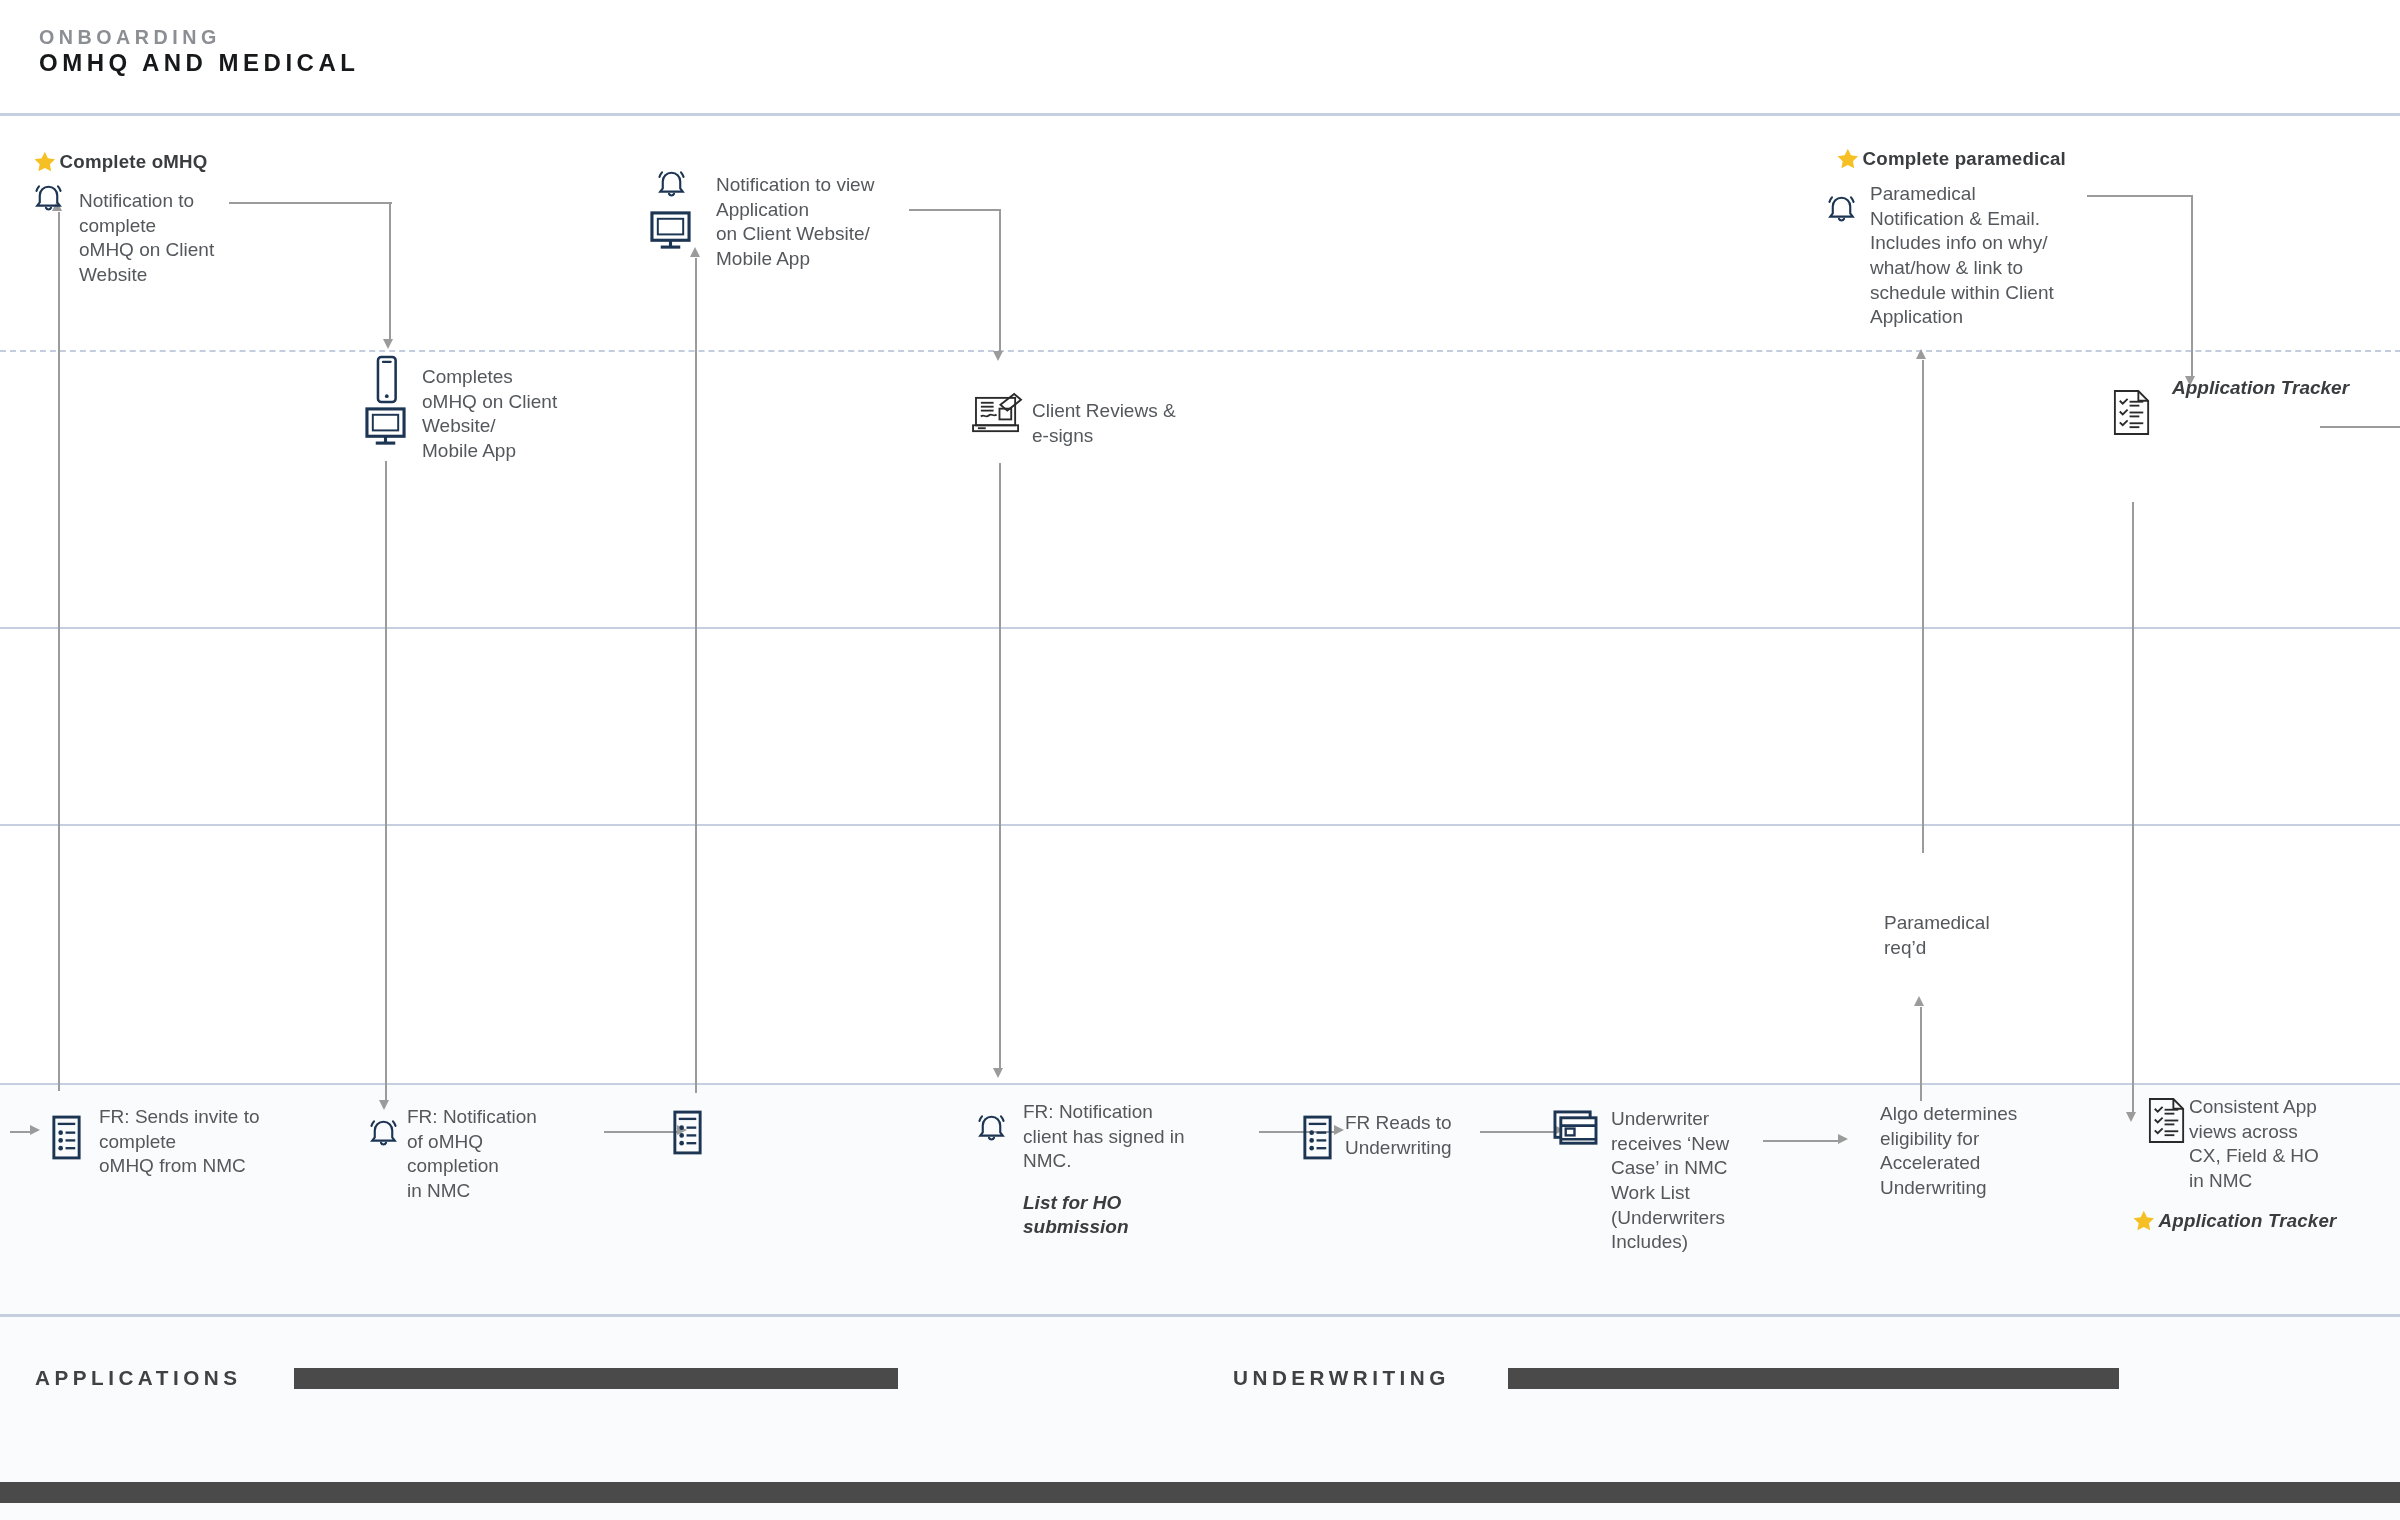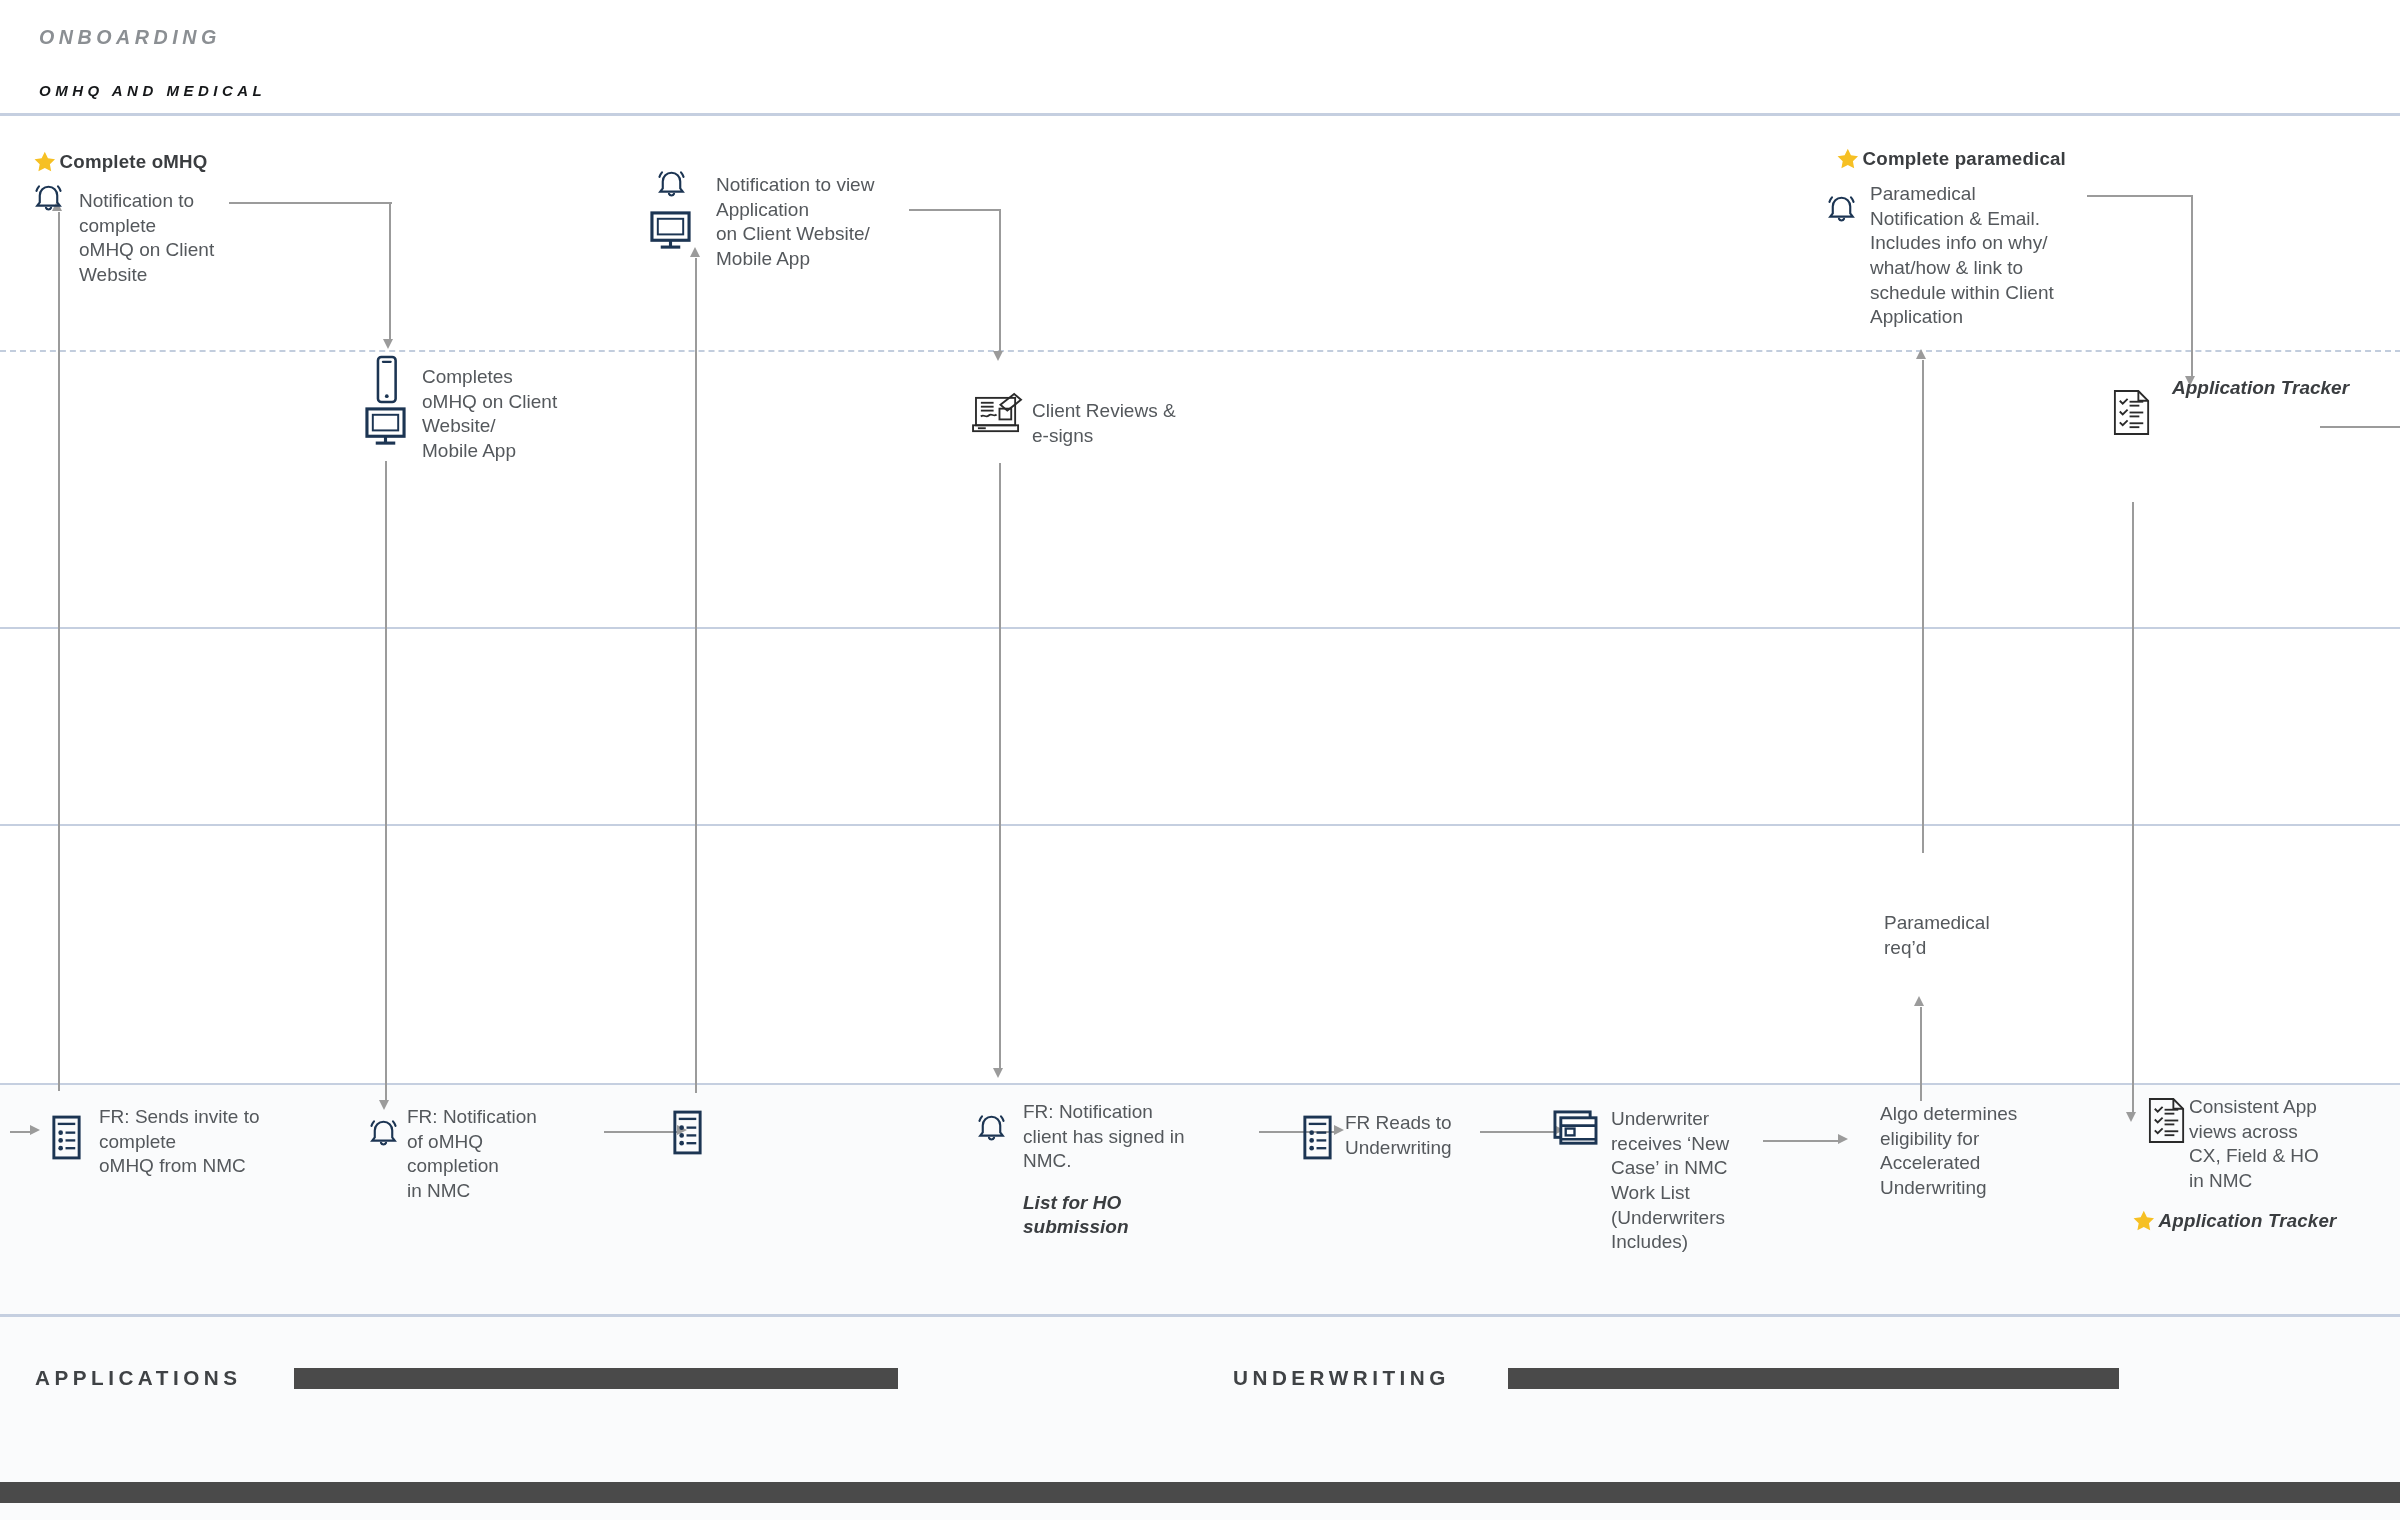--- a/index.html
+++ b/index.html
@@ -7,24 +7,24 @@
     width:2401px;height:1521px;
     background:#ffffff;
     font-family:"Liberation Sans", sans-serif;
     color:#54585c;
     overflow:hidden;
     position:relative;
   }
   .canvas{position:absolute;inset:0;}
 
   
-  .header{position:absolute;left:0;top:0;width:1907px;height:115px;background:#fff;font-style:italic;}
+  .header{position:absolute;left:0;top:0;width:1907px;height:115px;background:#fff;}
   .kicker{position:absolute;left:39px;top:25.6px;font-size:19.7px;font-weight:bold;
           letter-spacing:4.5px;color:#8b8f93;}
-  .maintitle{position:absolute;left:39px;top:82px;font-size:15px;font-weight:bold;
+  .maintitle{position:absolute;left:39px;top:49px;font-size:24px;font-weight:bold;
           letter-spacing:4.5px;color:#16181a;}
   .header-rule{position:absolute;left:0;top:113px;width:2401px;height:3px;background:#c5cfe0;}
 
   
   .lane-rule{position:absolute;left:0;width:2401px;height:2px;background:#c5cfe0;}
   .lane-body{position:absolute;left:0;width:2401px;background:#fafbfc;}
 
   .dashed-rule{position:absolute;left:0;width:2401px;height:0;
                border-top:2px dashed #c2cddd;}
 

